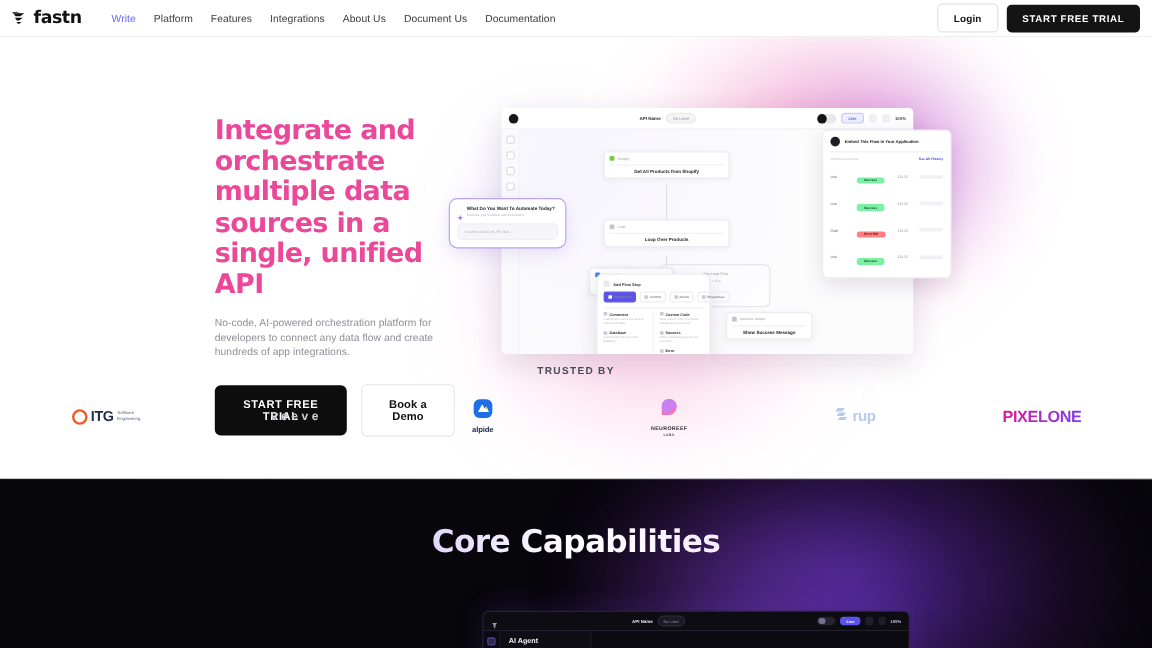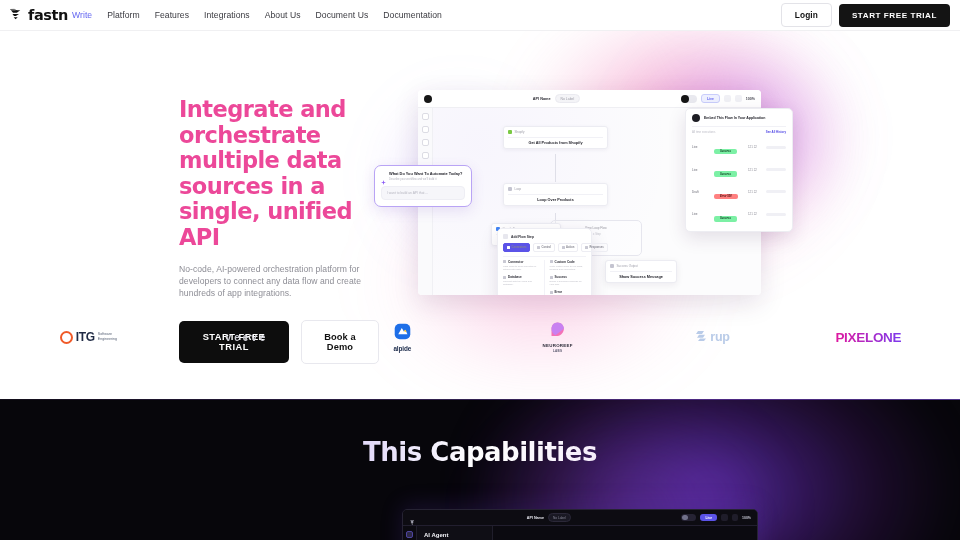--- a/index.html
+++ b/index.html
@@ -12,21 +12,21 @@
 
   
   .navbar{
     position:relative; z-index:50;
     height:31px; width:100%;
     background:#fff;
     display:flex; align-items:center;
     padding:0 10px 0 9px;
     border-bottom:1px solid #f0f0f2;
   }
-  .brand{ display:flex; align-items:flex-start; gap:4px; margin-right:4px; }
+  .brand{ display:flex; align-items:center; gap:4px; margin-right:25px; }
   .brand-mark{ width:15px; height:15px; display:block; }
   .brand-name{
     font-size:14.5px; font-weight:700; letter-spacing:-.4px; color:#111;
     font-family:"DejaVu Sans", sans-serif;
   }
   .nav-links{ display:flex; align-items:center; gap:15px; }
   .nav-link{
     font-size:8.6px; color:#3a3a40; letter-spacing:.06px;
     text-decoration:none; white-space:nowrap; cursor:pointer;
   }
@@ -504,20 +504,21 @@
       <div class="embed-row">
         <span class="er-c1">Live</span>
         <span class="er-c2"><i class="badge">Success</i></span>
         <span class="er-c3">121 22</span>
         <span class="er-c4"></span>
       </div>
     </div>
   </div>
 
   <div class="trusted" style="position:absolute; left:0; right:0; top:270px;">
+    <div class="trusted-label">TRUSTED BY</div>
     <div class="logos">
 
 
       <div class="logo-cell">
         <span style="display:inline-block;width:13px;height:13px;border-radius:50%;border:2.6px solid #f05a28;margin-right:3px;"></span>
         <span style="font-size:12px;font-weight:800;color:#1f2a44;letter-spacing:-.3px;">ITG</span>
         <span style="font-size:3.6px;color:#5a6478;line-height:4.6px;margin-left:3px;max-width:26px;">Software Engineering</span>
       </div>
 
       <div class="logo-cell">
@@ -561,21 +562,21 @@
 
     </div>
   </div>
 </div>
 
 <div class="dark">
   <div class="dark-top-line"></div>
   <div class="dark-glow"></div>
   <div class="dark-glow2"></div>
 
-  <div class="core-title">This Capabilities</div>
+  <div class="core-title">Core Capabilities</div>
 
   <div class="dark-mock" style="top:110px;">
     <div class="dm-top">
       <span class="dm-logo">
         <svg viewBox="0 0 24 24" width="7" height="9">
             <path d="M4 5 L18 5 L13 9 L8 9 Z M6 11 L16 11 L12 14.5 L9 14.5 Z M8 16.5 L14 16.5 L11 19.5 Z" fill="#cfcfe0"></path>
           </svg>
       </span>
       <div class="dm-center">
         <span class="dm-label">API Name</span>

